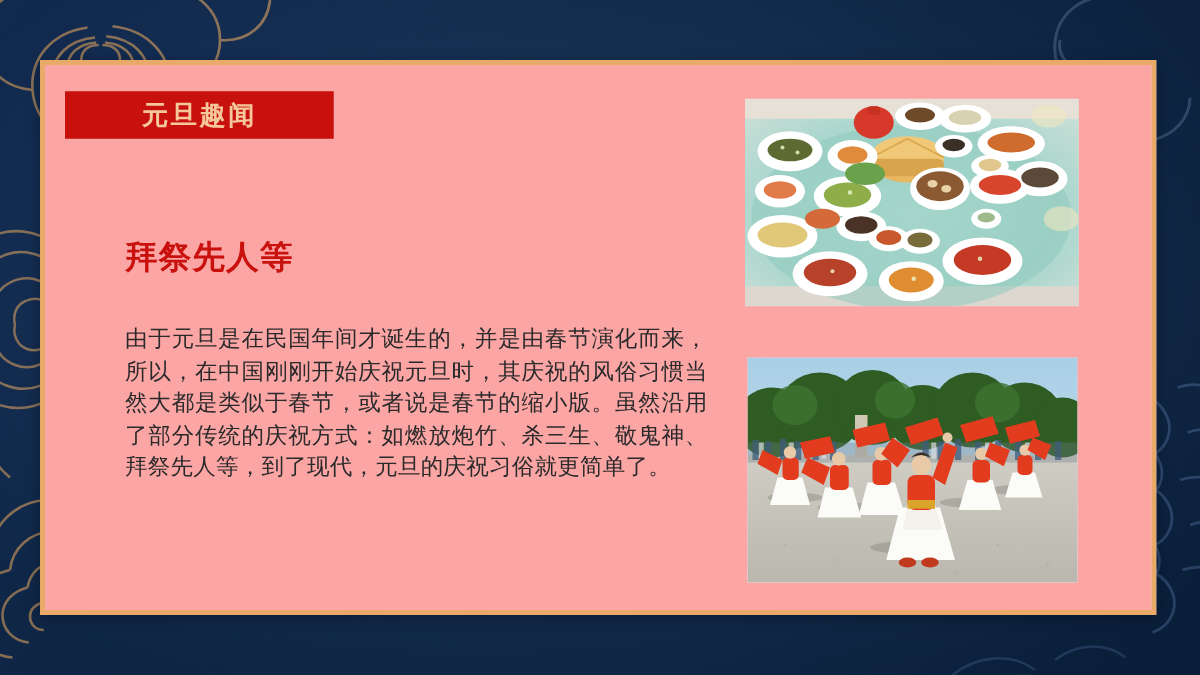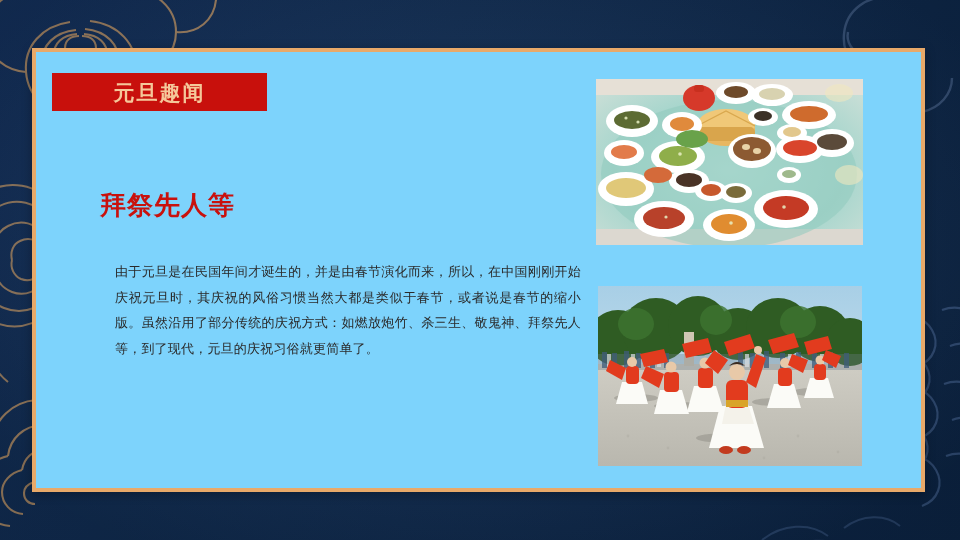--- a/index.html
+++ b/index.html
@@ -47,21 +47,21 @@
     width: 893px;
     height: 444px;
     border: 4px solid #e8a969;
     background: #ffffff;
     box-sizing: border-box;
     box-shadow: 0 2px 10px rgba(0,0,0,0.30);
   }
   .card-inner {
     position: absolute;
     inset: 0;
-    background: #7dd3fc;
+    background: #fca5a5;
   }
 
   
   .title-banner {
     position: absolute;
     left: 16px;
     top: 21px;
     width: 215px;
     height: 38px;
     background: #c8100c;
@@ -89,26 +89,25 @@
     line-height: 1;
   }
 
   
   .body-text {
     position: absolute;
     left: 64px;
     top: 207px;
     width: 466px;
     color: #2a2a2a;
-    font-size: 13px;
+    font-size: 18px;
     line-height: 25.5px;
     letter-spacing: 0.2px;
     text-align: justify;
     white-space: pre-line;
-    margin-left: 15px;
   }
 
   
   .photo {
     position: absolute;
     overflow: hidden;
     background: #ddd;
   }
   .photo svg { display: block; width: 100%; height: 100%; }
 

